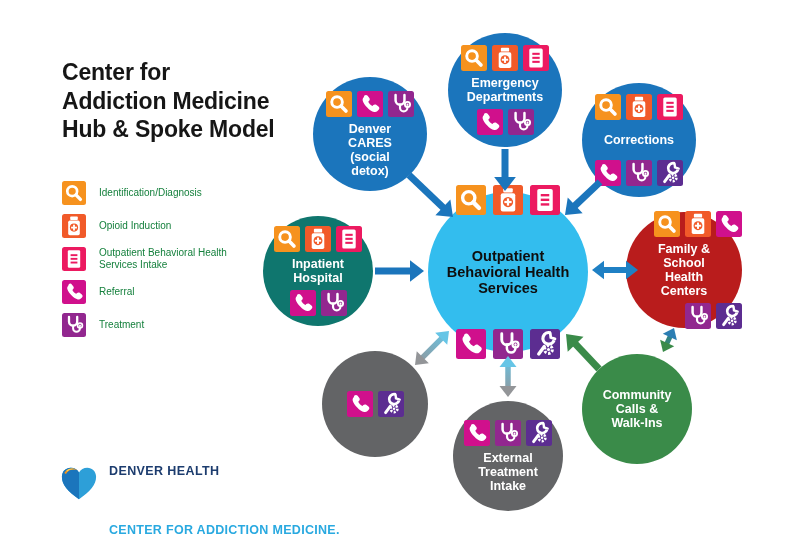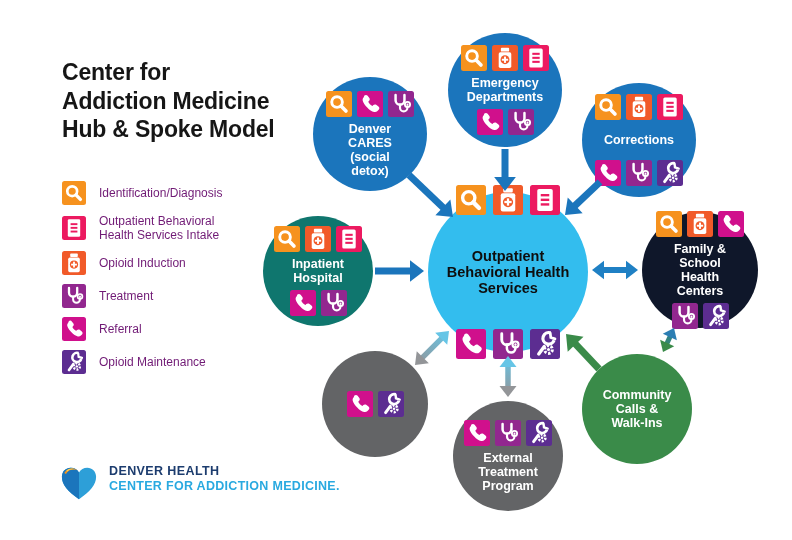--- a/index.html
+++ b/index.html
@@ -3,21 +3,21 @@
 <meta charset="utf-8">
 <style>
   html,body{margin:0;padding:0;background:#fff;}
   .stage{position:relative;width:780px;height:540px;background:#ffffff;overflow:hidden;
          font-family:"Liberation Sans", sans-serif;}
   .title{position:absolute;left:62px;top:58px;font-size:23px;font-weight:700;color:#161616;
          line-height:1.24;letter-spacing:-0.2px;white-space:pre-line;}
   
   .legend{position:absolute;left:62px;top:181px;display:flex;flex-direction:column;gap:9px;}
   .legend-row{display:flex;align-items:center;gap:13px;}
-  .legend-label{font-size:12px;color:#701a75;line-height:1.18;max-width:152px;}
+  .legend-label{font-size:10px;color:#15803d;line-height:1.18;max-width:152px;}
   .icon{display:inline-flex;border-radius:2.5px;flex:0 0 auto;overflow:hidden;}
   .icon svg{width:100%;height:100%;display:block;}
   .legend .icon{width:24px;height:24px;}
   
   .node{position:absolute;border-radius:50%;display:flex;flex-direction:column;align-items:center;
         justify-content:center;gap:5px;color:#fff;text-align:center;z-index:1;}
   .node .irow{display:flex;gap:5px;}
   .node .irow:empty{display:none;}
   .node .icon{width:26px;height:26px;}
   .nlabel{font-weight:700;font-size:12.5px;line-height:1.12;padding:0 24px;}
@@ -48,108 +48,203 @@
             <rect width="24" height="24" fill="#F6921E"></rect>
             <circle cx="10.2" cy="10.2" r="4.9" fill="none" stroke="#fff" stroke-width="2.7"></circle>
             <path d="M13.9 13.9 L18.4 18.4" stroke="#fff" stroke-width="3.4" stroke-linecap="round"></path>
           </svg>
         </span>
       <span class="legend-label">Identification/Diagnosis</span>
     </div>
     <div class="legend-row">
       <span class="icon">
           <svg viewBox="0 0 24 24">
-            <rect width="24" height="24" fill="#EC1A60"></rect>
-            <rect x="5.8" y="3.2" width="12.4" height="17.6" rx="1.4" fill="#fff"></rect>
-            <rect x="8.6" y="7.2" width="6.8" height="1.9" fill="#EC1A60"></rect>
-            <rect x="8.6" y="10.9" width="6.8" height="1.9" fill="#EC1A60"></rect>
-            <rect x="8.6" y="14.6" width="6.8" height="1.9" fill="#EC1A60"></rect>
-          </svg>
-        </span>
-      <span class="legend-label">Outpatient Behavioral Health Services Intake</span>
-    </div>
-    <div class="legend-row">
-      <span class="icon">
-          <svg viewBox="0 0 24 24">
             <rect width="24" height="24" fill="#F15A29"></rect>
             <rect x="8.2" y="2.6" width="7.6" height="3.4" rx="0.8" fill="#fff"></rect>
             <rect x="6.2" y="6.6" width="11.6" height="14.6" rx="1.6" fill="#fff"></rect>
             <circle cx="12" cy="13.6" r="4.1" fill="#F15A29"></circle>
             <rect x="11.1" y="10.7" width="1.8" height="5.8" fill="#fff"></rect>
             <rect x="9.1" y="12.7" width="5.8" height="1.8" fill="#fff"></rect>
           </svg>
         </span>
       <span class="legend-label">Opioid Induction</span>
     </div>
     <div class="legend-row">
       <span class="icon">
           <svg viewBox="0 0 24 24">
-            <rect width="24" height="24" fill="#92278F"></rect>
-            <path d="M7 3.8v4.7a4.1 4.1 0 0 0 8.2 0V3.8" fill="none" stroke="#fff" stroke-width="2.3" stroke-linecap="round"></path>
-            <path d="M11.1 12.4v3a3.4 3.4 0 0 0 6.8 0v-1.3" fill="none" stroke="#fff" stroke-width="2" stroke-linecap="round"></path>
-            <circle cx="18" cy="12.4" r="2.4" fill="none" stroke="#fff" stroke-width="1.7"></circle>
-            <circle cx="18" cy="12.4" r="0.95" fill="#fff"></circle>
-          </svg>
-        </span>
-      <span class="legend-label">Treatment</span>
+            <rect width="24" height="24" fill="#EC1A60"></rect>
+            <rect x="5.8" y="3.2" width="12.4" height="17.6" rx="1.4" fill="#fff"></rect>
+            <rect x="8.6" y="7.2" width="6.8" height="1.9" fill="#EC1A60"></rect>
+            <rect x="8.6" y="10.9" width="6.8" height="1.9" fill="#EC1A60"></rect>
+            <rect x="8.6" y="14.6" width="6.8" height="1.9" fill="#EC1A60"></rect>
+          </svg>
+        </span>
+      <span class="legend-label">Outpatient Behavioral Health Services Intake</span>
     </div>
     <div class="legend-row">
       <span class="icon">
           <svg viewBox="0 0 24 24">
             <rect width="24" height="24" fill="#D0108C"></rect>
             <path fill="#fff" d="M6.8 4.2c.9-.9 2.3-.8 3 .2l1.6 2.1c.6.8.5 1.9-.2 2.6l-.8.8c.6 1.6 2.3 3.3 3.9 3.9l.8-.8c.7-.7 1.8-.8 2.6-.2l2.1 1.6c1 .7 1.1 2.1.2 3l-1.1 1.1c-.8.8-2 1.2-3.1.9-4.1-1.2-9.3-6.4-10.5-10.5-.3-1.1.1-2.3.9-3.1z"></path>
           </svg>
         </span>
       <span class="legend-label">Referral</span>
     </div>
     <div class="legend-row">
       <span class="icon">
+          <svg viewBox="0 0 24 24">
+            <rect width="24" height="24" fill="#92278F"></rect>
+            <path d="M7 3.8v4.7a4.1 4.1 0 0 0 8.2 0V3.8" fill="none" stroke="#fff" stroke-width="2.3" stroke-linecap="round"></path>
+            <path d="M11.1 12.4v3a3.4 3.4 0 0 0 6.8 0v-1.3" fill="none" stroke="#fff" stroke-width="2" stroke-linecap="round"></path>
+            <circle cx="18" cy="12.4" r="2.4" fill="none" stroke="#fff" stroke-width="1.7"></circle>
+            <circle cx="18" cy="12.4" r="0.95" fill="#fff"></circle>
+          </svg>
+        </span>
+      <span class="legend-label">Treatment</span>
+    </div>
+  </div>
+
+  <div class="node" style="left: 313px; top: 77px; width: 114px; height: 114px; background: rgb(27, 117, 188);">
+    <div class="irow">
+        <span class="icon">
+          <svg viewBox="0 0 24 24">
+            <rect width="24" height="24" fill="#F6921E"></rect>
+            <circle cx="10.2" cy="10.2" r="4.9" fill="none" stroke="#fff" stroke-width="2.7"></circle>
+            <path d="M13.9 13.9 L18.4 18.4" stroke="#fff" stroke-width="3.4" stroke-linecap="round"></path>
+          </svg>
+        </span>
+        <span class="icon">
+          <svg viewBox="0 0 24 24">
+            <rect width="24" height="24" fill="#D0108C"></rect>
+            <path fill="#fff" d="M6.8 4.2c.9-.9 2.3-.8 3 .2l1.6 2.1c.6.8.5 1.9-.2 2.6l-.8.8c.6 1.6 2.3 3.3 3.9 3.9l.8-.8c.7-.7 1.8-.8 2.6-.2l2.1 1.6c1 .7 1.1 2.1.2 3l-1.1 1.1c-.8.8-2 1.2-3.1.9-4.1-1.2-9.3-6.4-10.5-10.5-.3-1.1.1-2.3.9-3.1z"></path>
+          </svg>
+        </span>
+        <span class="icon">
+          <svg viewBox="0 0 24 24">
+            <rect width="24" height="24" fill="#92278F"></rect>
+            <path d="M7 3.8v4.7a4.1 4.1 0 0 0 8.2 0V3.8" fill="none" stroke="#fff" stroke-width="2.3" stroke-linecap="round"></path>
+            <path d="M11.1 12.4v3a3.4 3.4 0 0 0 6.8 0v-1.3" fill="none" stroke="#fff" stroke-width="2" stroke-linecap="round"></path>
+            <circle cx="18" cy="12.4" r="2.4" fill="none" stroke="#fff" stroke-width="1.7"></circle>
+            <circle cx="18" cy="12.4" r="0.95" fill="#fff"></circle>
+          </svg>
+        </span>
+      </div>
+    <div class="nlabel">Denver CARES (social detox)</div>
+
+  </div>
+
+  <div class="node" style="left: 448px; top: 33px; width: 114px; height: 114px; background: rgb(27, 117, 188);">
+    <div class="irow">
+        <span class="icon">
+          <svg viewBox="0 0 24 24">
+            <rect width="24" height="24" fill="#F6921E"></rect>
+            <circle cx="10.2" cy="10.2" r="4.9" fill="none" stroke="#fff" stroke-width="2.7"></circle>
+            <path d="M13.9 13.9 L18.4 18.4" stroke="#fff" stroke-width="3.4" stroke-linecap="round"></path>
+          </svg>
+        </span>
+        <span class="icon">
+          <svg viewBox="0 0 24 24">
+            <rect width="24" height="24" fill="#F15A29"></rect>
+            <rect x="8.2" y="2.6" width="7.6" height="3.4" rx="0.8" fill="#fff"></rect>
+            <rect x="6.2" y="6.6" width="11.6" height="14.6" rx="1.6" fill="#fff"></rect>
+            <circle cx="12" cy="13.6" r="4.1" fill="#F15A29"></circle>
+            <rect x="11.1" y="10.7" width="1.8" height="5.8" fill="#fff"></rect>
+            <rect x="9.1" y="12.7" width="5.8" height="1.8" fill="#fff"></rect>
+          </svg>
+        </span>
+        <span class="icon">
+          <svg viewBox="0 0 24 24">
+            <rect width="24" height="24" fill="#EC1A60"></rect>
+            <rect x="5.8" y="3.2" width="12.4" height="17.6" rx="1.4" fill="#fff"></rect>
+            <rect x="8.6" y="7.2" width="6.8" height="1.9" fill="#EC1A60"></rect>
+            <rect x="8.6" y="10.9" width="6.8" height="1.9" fill="#EC1A60"></rect>
+            <rect x="8.6" y="14.6" width="6.8" height="1.9" fill="#EC1A60"></rect>
+          </svg>
+        </span>
+      </div>
+    <div class="nlabel">Emergency Departments</div>
+    <div class="irow">
+        <span class="icon">
+          <svg viewBox="0 0 24 24">
+            <rect width="24" height="24" fill="#D0108C"></rect>
+            <path fill="#fff" d="M6.8 4.2c.9-.9 2.3-.8 3 .2l1.6 2.1c.6.8.5 1.9-.2 2.6l-.8.8c.6 1.6 2.3 3.3 3.9 3.9l.8-.8c.7-.7 1.8-.8 2.6-.2l2.1 1.6c1 .7 1.1 2.1.2 3l-1.1 1.1c-.8.8-2 1.2-3.1.9-4.1-1.2-9.3-6.4-10.5-10.5-.3-1.1.1-2.3.9-3.1z"></path>
+          </svg>
+        </span>
+        <span class="icon">
+          <svg viewBox="0 0 24 24">
+            <rect width="24" height="24" fill="#92278F"></rect>
+            <path d="M7 3.8v4.7a4.1 4.1 0 0 0 8.2 0V3.8" fill="none" stroke="#fff" stroke-width="2.3" stroke-linecap="round"></path>
+            <path d="M11.1 12.4v3a3.4 3.4 0 0 0 6.8 0v-1.3" fill="none" stroke="#fff" stroke-width="2" stroke-linecap="round"></path>
+            <circle cx="18" cy="12.4" r="2.4" fill="none" stroke="#fff" stroke-width="1.7"></circle>
+            <circle cx="18" cy="12.4" r="0.95" fill="#fff"></circle>
+          </svg>
+        </span>
+      </div>
+  </div>
+
+  <div class="node" style="left: 582px; top: 83px; width: 114px; height: 114px; background: rgb(27, 117, 188); gap: 13px;">
+    <div class="irow">
+        <span class="icon">
+          <svg viewBox="0 0 24 24">
+            <rect width="24" height="24" fill="#F6921E"></rect>
+            <circle cx="10.2" cy="10.2" r="4.9" fill="none" stroke="#fff" stroke-width="2.7"></circle>
+            <path d="M13.9 13.9 L18.4 18.4" stroke="#fff" stroke-width="3.4" stroke-linecap="round"></path>
+          </svg>
+        </span>
+        <span class="icon">
+          <svg viewBox="0 0 24 24">
+            <rect width="24" height="24" fill="#F15A29"></rect>
+            <rect x="8.2" y="2.6" width="7.6" height="3.4" rx="0.8" fill="#fff"></rect>
+            <rect x="6.2" y="6.6" width="11.6" height="14.6" rx="1.6" fill="#fff"></rect>
+            <circle cx="12" cy="13.6" r="4.1" fill="#F15A29"></circle>
+            <rect x="11.1" y="10.7" width="1.8" height="5.8" fill="#fff"></rect>
+            <rect x="9.1" y="12.7" width="5.8" height="1.8" fill="#fff"></rect>
+          </svg>
+        </span>
+        <span class="icon">
+          <svg viewBox="0 0 24 24">
+            <rect width="24" height="24" fill="#EC1A60"></rect>
+            <rect x="5.8" y="3.2" width="12.4" height="17.6" rx="1.4" fill="#fff"></rect>
+            <rect x="8.6" y="7.2" width="6.8" height="1.9" fill="#EC1A60"></rect>
+            <rect x="8.6" y="10.9" width="6.8" height="1.9" fill="#EC1A60"></rect>
+            <rect x="8.6" y="14.6" width="6.8" height="1.9" fill="#EC1A60"></rect>
+          </svg>
+        </span>
+      </div>
+    <div class="nlabel">Corrections</div>
+    <div class="irow">
+        <span class="icon">
+          <svg viewBox="0 0 24 24">
+            <rect width="24" height="24" fill="#D0108C"></rect>
+            <path fill="#fff" d="M6.8 4.2c.9-.9 2.3-.8 3 .2l1.6 2.1c.6.8.5 1.9-.2 2.6l-.8.8c.6 1.6 2.3 3.3 3.9 3.9l.8-.8c.7-.7 1.8-.8 2.6-.2l2.1 1.6c1 .7 1.1 2.1.2 3l-1.1 1.1c-.8.8-2 1.2-3.1.9-4.1-1.2-9.3-6.4-10.5-10.5-.3-1.1.1-2.3.9-3.1z"></path>
+          </svg>
+        </span>
+        <span class="icon">
+          <svg viewBox="0 0 24 24">
+            <rect width="24" height="24" fill="#92278F"></rect>
+            <path d="M7 3.8v4.7a4.1 4.1 0 0 0 8.2 0V3.8" fill="none" stroke="#fff" stroke-width="2.3" stroke-linecap="round"></path>
+            <path d="M11.1 12.4v3a3.4 3.4 0 0 0 6.8 0v-1.3" fill="none" stroke="#fff" stroke-width="2" stroke-linecap="round"></path>
+            <circle cx="18" cy="12.4" r="2.4" fill="none" stroke="#fff" stroke-width="1.7"></circle>
+            <circle cx="18" cy="12.4" r="0.95" fill="#fff"></circle>
+          </svg>
+        </span>
+        <span class="icon">
           <svg viewBox="0 0 24 24">
             <rect width="24" height="24" fill="#5C2D91"></rect>
             <circle cx="14.8" cy="16.4" r="3.1" fill="none" stroke="#fff" stroke-width="2.4" stroke-dasharray="1.9 1.3"></circle>
             <circle cx="14.8" cy="16.4" r="1.2" fill="#fff"></circle>
             <path d="M16.4 3.1a4.6 4.6 0 1 0 2.9 5.9" fill="none" stroke="#fff" stroke-width="2.6"></path>
             <path d="M16.2 3.3l.4 3.5 3.4 1.1" fill="none" stroke="#fff" stroke-width="2.2" stroke-linecap="round"></path>
             <path d="M7 20l4.4-6" stroke="#fff" stroke-width="2.7" stroke-linecap="round"></path>
           </svg>
         </span>
-      <span class="legend-label">Opioid Maintenance</span>
-    </div>
-  </div>
-
-  <div class="node" style="left: 313px; top: 77px; width: 114px; height: 114px; background: rgb(27, 117, 188);">
-    <div class="irow">
-        <span class="icon">
-          <svg viewBox="0 0 24 24">
-            <rect width="24" height="24" fill="#F6921E"></rect>
-            <circle cx="10.2" cy="10.2" r="4.9" fill="none" stroke="#fff" stroke-width="2.7"></circle>
-            <path d="M13.9 13.9 L18.4 18.4" stroke="#fff" stroke-width="3.4" stroke-linecap="round"></path>
-          </svg>
-        </span>
-        <span class="icon">
-          <svg viewBox="0 0 24 24">
-            <rect width="24" height="24" fill="#D0108C"></rect>
-            <path fill="#fff" d="M6.8 4.2c.9-.9 2.3-.8 3 .2l1.6 2.1c.6.8.5 1.9-.2 2.6l-.8.8c.6 1.6 2.3 3.3 3.9 3.9l.8-.8c.7-.7 1.8-.8 2.6-.2l2.1 1.6c1 .7 1.1 2.1.2 3l-1.1 1.1c-.8.8-2 1.2-3.1.9-4.1-1.2-9.3-6.4-10.5-10.5-.3-1.1.1-2.3.9-3.1z"></path>
-          </svg>
-        </span>
-        <span class="icon">
-          <svg viewBox="0 0 24 24">
-            <rect width="24" height="24" fill="#92278F"></rect>
-            <path d="M7 3.8v4.7a4.1 4.1 0 0 0 8.2 0V3.8" fill="none" stroke="#fff" stroke-width="2.3" stroke-linecap="round"></path>
-            <path d="M11.1 12.4v3a3.4 3.4 0 0 0 6.8 0v-1.3" fill="none" stroke="#fff" stroke-width="2" stroke-linecap="round"></path>
-            <circle cx="18" cy="12.4" r="2.4" fill="none" stroke="#fff" stroke-width="1.7"></circle>
-            <circle cx="18" cy="12.4" r="0.95" fill="#fff"></circle>
-          </svg>
-        </span>
-      </div>
-    <div class="nlabel">Denver CARES (social detox)</div>
-
-  </div>
-
-  <div class="node" style="left: 448px; top: 33px; width: 114px; height: 114px; background: rgb(27, 117, 188);">
+      </div>
+  </div>
+
+  <div class="node" style="left: 263px; top: 216px; width: 110px; height: 110px; background: #0f766e;">
     <div class="irow">
         <span class="icon">
           <svg viewBox="0 0 24 24">
             <rect width="24" height="24" fill="#F6921E"></rect>
             <circle cx="10.2" cy="10.2" r="4.9" fill="none" stroke="#fff" stroke-width="2.7"></circle>
             <path d="M13.9 13.9 L18.4 18.4" stroke="#fff" stroke-width="3.4" stroke-linecap="round"></path>
           </svg>
         </span>
         <span class="icon">
           <svg viewBox="0 0 24 24">
@@ -164,41 +259,41 @@
         <span class="icon">
           <svg viewBox="0 0 24 24">
             <rect width="24" height="24" fill="#EC1A60"></rect>
             <rect x="5.8" y="3.2" width="12.4" height="17.6" rx="1.4" fill="#fff"></rect>
             <rect x="8.6" y="7.2" width="6.8" height="1.9" fill="#EC1A60"></rect>
             <rect x="8.6" y="10.9" width="6.8" height="1.9" fill="#EC1A60"></rect>
             <rect x="8.6" y="14.6" width="6.8" height="1.9" fill="#EC1A60"></rect>
           </svg>
         </span>
       </div>
-    <div class="nlabel">Emergency Departments</div>
-    <div class="irow">
-        <span class="icon">
-          <svg viewBox="0 0 24 24">
-            <rect width="24" height="24" fill="#D0108C"></rect>
-            <path fill="#fff" d="M6.8 4.2c.9-.9 2.3-.8 3 .2l1.6 2.1c.6.8.5 1.9-.2 2.6l-.8.8c.6 1.6 2.3 3.3 3.9 3.9l.8-.8c.7-.7 1.8-.8 2.6-.2l2.1 1.6c1 .7 1.1 2.1.2 3l-1.1 1.1c-.8.8-2 1.2-3.1.9-4.1-1.2-9.3-6.4-10.5-10.5-.3-1.1.1-2.3.9-3.1z"></path>
-          </svg>
-        </span>
-        <span class="icon">
-          <svg viewBox="0 0 24 24">
-            <rect width="24" height="24" fill="#92278F"></rect>
-            <path d="M7 3.8v4.7a4.1 4.1 0 0 0 8.2 0V3.8" fill="none" stroke="#fff" stroke-width="2.3" stroke-linecap="round"></path>
-            <path d="M11.1 12.4v3a3.4 3.4 0 0 0 6.8 0v-1.3" fill="none" stroke="#fff" stroke-width="2" stroke-linecap="round"></path>
-            <circle cx="18" cy="12.4" r="2.4" fill="none" stroke="#fff" stroke-width="1.7"></circle>
-            <circle cx="18" cy="12.4" r="0.95" fill="#fff"></circle>
-          </svg>
-        </span>
-      </div>
-  </div>
-
-  <div class="node" style="left: 582px; top: 83px; width: 114px; height: 114px; background: rgb(27, 117, 188); gap: 13px;">
+    <div class="nlabel">Inpatient Hospital</div>
+    <div class="irow">
+        <span class="icon">
+          <svg viewBox="0 0 24 24">
+            <rect width="24" height="24" fill="#D0108C"></rect>
+            <path fill="#fff" d="M6.8 4.2c.9-.9 2.3-.8 3 .2l1.6 2.1c.6.8.5 1.9-.2 2.6l-.8.8c.6 1.6 2.3 3.3 3.9 3.9l.8-.8c.7-.7 1.8-.8 2.6-.2l2.1 1.6c1 .7 1.1 2.1.2 3l-1.1 1.1c-.8.8-2 1.2-3.1.9-4.1-1.2-9.3-6.4-10.5-10.5-.3-1.1.1-2.3.9-3.1z"></path>
+          </svg>
+        </span>
+        <span class="icon">
+          <svg viewBox="0 0 24 24">
+            <rect width="24" height="24" fill="#92278F"></rect>
+            <path d="M7 3.8v4.7a4.1 4.1 0 0 0 8.2 0V3.8" fill="none" stroke="#fff" stroke-width="2.3" stroke-linecap="round"></path>
+            <path d="M11.1 12.4v3a3.4 3.4 0 0 0 6.8 0v-1.3" fill="none" stroke="#fff" stroke-width="2" stroke-linecap="round"></path>
+            <circle cx="18" cy="12.4" r="2.4" fill="none" stroke="#fff" stroke-width="1.7"></circle>
+            <circle cx="18" cy="12.4" r="0.95" fill="#fff"></circle>
+          </svg>
+        </span>
+      </div>
+  </div>
+
+  <div class="node hub" style="left: 428px; top: 192px; width: 160px; height: 160px; background: rgb(51, 189, 238); gap: 33px;">
     <div class="irow">
         <span class="icon">
           <svg viewBox="0 0 24 24">
             <rect width="24" height="24" fill="#F6921E"></rect>
             <circle cx="10.2" cy="10.2" r="4.9" fill="none" stroke="#fff" stroke-width="2.7"></circle>
             <path d="M13.9 13.9 L18.4 18.4" stroke="#fff" stroke-width="3.4" stroke-linecap="round"></path>
           </svg>
         </span>
         <span class="icon">
           <svg viewBox="0 0 24 24">
@@ -213,21 +308,21 @@
         <span class="icon">
           <svg viewBox="0 0 24 24">
             <rect width="24" height="24" fill="#EC1A60"></rect>
             <rect x="5.8" y="3.2" width="12.4" height="17.6" rx="1.4" fill="#fff"></rect>
             <rect x="8.6" y="7.2" width="6.8" height="1.9" fill="#EC1A60"></rect>
             <rect x="8.6" y="10.9" width="6.8" height="1.9" fill="#EC1A60"></rect>
             <rect x="8.6" y="14.6" width="6.8" height="1.9" fill="#EC1A60"></rect>
           </svg>
         </span>
       </div>
-    <div class="nlabel">Corrections</div>
+    <div class="nlabel">Outpatient Behavioral Health Services</div>
     <div class="irow">
         <span class="icon">
           <svg viewBox="0 0 24 24">
             <rect width="24" height="24" fill="#D0108C"></rect>
             <path fill="#fff" d="M6.8 4.2c.9-.9 2.3-.8 3 .2l1.6 2.1c.6.8.5 1.9-.2 2.6l-.8.8c.6 1.6 2.3 3.3 3.9 3.9l.8-.8c.7-.7 1.8-.8 2.6-.2l2.1 1.6c1 .7 1.1 2.1.2 3l-1.1 1.1c-.8.8-2 1.2-3.1.9-4.1-1.2-9.3-6.4-10.5-10.5-.3-1.1.1-2.3.9-3.1z"></path>
           </svg>
         </span>
         <span class="icon">
           <svg viewBox="0 0 24 24">
             <rect width="24" height="24" fill="#92278F"></rect>
@@ -243,106 +338,48 @@
             <circle cx="14.8" cy="16.4" r="3.1" fill="none" stroke="#fff" stroke-width="2.4" stroke-dasharray="1.9 1.3"></circle>
             <circle cx="14.8" cy="16.4" r="1.2" fill="#fff"></circle>
             <path d="M16.4 3.1a4.6 4.6 0 1 0 2.9 5.9" fill="none" stroke="#fff" stroke-width="2.6"></path>
             <path d="M16.2 3.3l.4 3.5 3.4 1.1" fill="none" stroke="#fff" stroke-width="2.2" stroke-linecap="round"></path>
             <path d="M7 20l4.4-6" stroke="#fff" stroke-width="2.7" stroke-linecap="round"></path>
           </svg>
         </span>
       </div>
   </div>
 
-  <div class="node" style="left: 263px; top: 216px; width: 110px; height: 110px; background: #0f766e;">
+  <div class="node" style="left: 626px; top: 212px; width: 116px; height: 116px; background: #b91c1c; align-items: flex-end;">
     <div class="irow">
         <span class="icon">
           <svg viewBox="0 0 24 24">
             <rect width="24" height="24" fill="#F6921E"></rect>
             <circle cx="10.2" cy="10.2" r="4.9" fill="none" stroke="#fff" stroke-width="2.7"></circle>
             <path d="M13.9 13.9 L18.4 18.4" stroke="#fff" stroke-width="3.4" stroke-linecap="round"></path>
           </svg>
         </span>
         <span class="icon">
           <svg viewBox="0 0 24 24">
             <rect width="24" height="24" fill="#F15A29"></rect>
             <rect x="8.2" y="2.6" width="7.6" height="3.4" rx="0.8" fill="#fff"></rect>
             <rect x="6.2" y="6.6" width="11.6" height="14.6" rx="1.6" fill="#fff"></rect>
             <circle cx="12" cy="13.6" r="4.1" fill="#F15A29"></circle>
             <rect x="11.1" y="10.7" width="1.8" height="5.8" fill="#fff"></rect>
             <rect x="9.1" y="12.7" width="5.8" height="1.8" fill="#fff"></rect>
           </svg>
         </span>
         <span class="icon">
           <svg viewBox="0 0 24 24">
-            <rect width="24" height="24" fill="#EC1A60"></rect>
-            <rect x="5.8" y="3.2" width="12.4" height="17.6" rx="1.4" fill="#fff"></rect>
-            <rect x="8.6" y="7.2" width="6.8" height="1.9" fill="#EC1A60"></rect>
-            <rect x="8.6" y="10.9" width="6.8" height="1.9" fill="#EC1A60"></rect>
-            <rect x="8.6" y="14.6" width="6.8" height="1.9" fill="#EC1A60"></rect>
-          </svg>
-        </span>
-      </div>
-    <div class="nlabel">Inpatient Hospital</div>
-    <div class="irow">
-        <span class="icon">
-          <svg viewBox="0 0 24 24">
-            <rect width="24" height="24" fill="#D0108C"></rect>
-            <path fill="#fff" d="M6.8 4.2c.9-.9 2.3-.8 3 .2l1.6 2.1c.6.8.5 1.9-.2 2.6l-.8.8c.6 1.6 2.3 3.3 3.9 3.9l.8-.8c.7-.7 1.8-.8 2.6-.2l2.1 1.6c1 .7 1.1 2.1.2 3l-1.1 1.1c-.8.8-2 1.2-3.1.9-4.1-1.2-9.3-6.4-10.5-10.5-.3-1.1.1-2.3.9-3.1z"></path>
-          </svg>
-        </span>
-        <span class="icon">
-          <svg viewBox="0 0 24 24">
-            <rect width="24" height="24" fill="#92278F"></rect>
-            <path d="M7 3.8v4.7a4.1 4.1 0 0 0 8.2 0V3.8" fill="none" stroke="#fff" stroke-width="2.3" stroke-linecap="round"></path>
-            <path d="M11.1 12.4v3a3.4 3.4 0 0 0 6.8 0v-1.3" fill="none" stroke="#fff" stroke-width="2" stroke-linecap="round"></path>
-            <circle cx="18" cy="12.4" r="2.4" fill="none" stroke="#fff" stroke-width="1.7"></circle>
-            <circle cx="18" cy="12.4" r="0.95" fill="#fff"></circle>
-          </svg>
-        </span>
-      </div>
-  </div>
-
-  <div class="node hub" style="left: 428px; top: 192px; width: 160px; height: 160px; background: rgb(51, 189, 238); gap: 33px;">
-    <div class="irow">
-        <span class="icon">
-          <svg viewBox="0 0 24 24">
-            <rect width="24" height="24" fill="#F6921E"></rect>
-            <circle cx="10.2" cy="10.2" r="4.9" fill="none" stroke="#fff" stroke-width="2.7"></circle>
-            <path d="M13.9 13.9 L18.4 18.4" stroke="#fff" stroke-width="3.4" stroke-linecap="round"></path>
-          </svg>
-        </span>
-        <span class="icon">
-          <svg viewBox="0 0 24 24">
-            <rect width="24" height="24" fill="#F15A29"></rect>
-            <rect x="8.2" y="2.6" width="7.6" height="3.4" rx="0.8" fill="#fff"></rect>
-            <rect x="6.2" y="6.6" width="11.6" height="14.6" rx="1.6" fill="#fff"></rect>
-            <circle cx="12" cy="13.6" r="4.1" fill="#F15A29"></circle>
-            <rect x="11.1" y="10.7" width="1.8" height="5.8" fill="#fff"></rect>
-            <rect x="9.1" y="12.7" width="5.8" height="1.8" fill="#fff"></rect>
-          </svg>
-        </span>
-        <span class="icon">
-          <svg viewBox="0 0 24 24">
-            <rect width="24" height="24" fill="#EC1A60"></rect>
-            <rect x="5.8" y="3.2" width="12.4" height="17.6" rx="1.4" fill="#fff"></rect>
-            <rect x="8.6" y="7.2" width="6.8" height="1.9" fill="#EC1A60"></rect>
-            <rect x="8.6" y="10.9" width="6.8" height="1.9" fill="#EC1A60"></rect>
-            <rect x="8.6" y="14.6" width="6.8" height="1.9" fill="#EC1A60"></rect>
-          </svg>
-        </span>
-      </div>
-    <div class="nlabel">Outpatient Behavioral Health Services</div>
-    <div class="irow">
-        <span class="icon">
-          <svg viewBox="0 0 24 24">
-            <rect width="24" height="24" fill="#D0108C"></rect>
-            <path fill="#fff" d="M6.8 4.2c.9-.9 2.3-.8 3 .2l1.6 2.1c.6.8.5 1.9-.2 2.6l-.8.8c.6 1.6 2.3 3.3 3.9 3.9l.8-.8c.7-.7 1.8-.8 2.6-.2l2.1 1.6c1 .7 1.1 2.1.2 3l-1.1 1.1c-.8.8-2 1.2-3.1.9-4.1-1.2-9.3-6.4-10.5-10.5-.3-1.1.1-2.3.9-3.1z"></path>
-          </svg>
-        </span>
+            <rect width="24" height="24" fill="#D0108C"></rect>
+            <path fill="#fff" d="M6.8 4.2c.9-.9 2.3-.8 3 .2l1.6 2.1c.6.8.5 1.9-.2 2.6l-.8.8c.6 1.6 2.3 3.3 3.9 3.9l.8-.8c.7-.7 1.8-.8 2.6-.2l2.1 1.6c1 .7 1.1 2.1.2 3l-1.1 1.1c-.8.8-2 1.2-3.1.9-4.1-1.2-9.3-6.4-10.5-10.5-.3-1.1.1-2.3.9-3.1z"></path>
+          </svg>
+        </span>
+      </div>
+    <div class="nlabel">Family &amp; School Health Centers</div>
+    <div class="irow">
         <span class="icon">
           <svg viewBox="0 0 24 24">
             <rect width="24" height="24" fill="#92278F"></rect>
             <path d="M7 3.8v4.7a4.1 4.1 0 0 0 8.2 0V3.8" fill="none" stroke="#fff" stroke-width="2.3" stroke-linecap="round"></path>
             <path d="M11.1 12.4v3a3.4 3.4 0 0 0 6.8 0v-1.3" fill="none" stroke="#fff" stroke-width="2" stroke-linecap="round"></path>
             <circle cx="18" cy="12.4" r="2.4" fill="none" stroke="#fff" stroke-width="1.7"></circle>
             <circle cx="18" cy="12.4" r="0.95" fill="#fff"></circle>
           </svg>
         </span>
         <span class="icon">
@@ -351,121 +388,71 @@
             <circle cx="14.8" cy="16.4" r="3.1" fill="none" stroke="#fff" stroke-width="2.4" stroke-dasharray="1.9 1.3"></circle>
             <circle cx="14.8" cy="16.4" r="1.2" fill="#fff"></circle>
             <path d="M16.4 3.1a4.6 4.6 0 1 0 2.9 5.9" fill="none" stroke="#fff" stroke-width="2.6"></path>
             <path d="M16.2 3.3l.4 3.5 3.4 1.1" fill="none" stroke="#fff" stroke-width="2.2" stroke-linecap="round"></path>
             <path d="M7 20l4.4-6" stroke="#fff" stroke-width="2.7" stroke-linecap="round"></path>
           </svg>
         </span>
       </div>
   </div>
 
-  <div class="node" style="left: 642px; top: 212px; width: 116px; height: 116px; background: #0f172a;">
-    <div class="irow">
-        <span class="icon">
-          <svg viewBox="0 0 24 24">
-            <rect width="24" height="24" fill="#F6921E"></rect>
-            <circle cx="10.2" cy="10.2" r="4.9" fill="none" stroke="#fff" stroke-width="2.7"></circle>
-            <path d="M13.9 13.9 L18.4 18.4" stroke="#fff" stroke-width="3.4" stroke-linecap="round"></path>
-          </svg>
-        </span>
-        <span class="icon">
-          <svg viewBox="0 0 24 24">
-            <rect width="24" height="24" fill="#F15A29"></rect>
-            <rect x="8.2" y="2.6" width="7.6" height="3.4" rx="0.8" fill="#fff"></rect>
-            <rect x="6.2" y="6.6" width="11.6" height="14.6" rx="1.6" fill="#fff"></rect>
-            <circle cx="12" cy="13.6" r="4.1" fill="#F15A29"></circle>
-            <rect x="11.1" y="10.7" width="1.8" height="5.8" fill="#fff"></rect>
-            <rect x="9.1" y="12.7" width="5.8" height="1.8" fill="#fff"></rect>
-          </svg>
-        </span>
-        <span class="icon">
-          <svg viewBox="0 0 24 24">
-            <rect width="24" height="24" fill="#D0108C"></rect>
-            <path fill="#fff" d="M6.8 4.2c.9-.9 2.3-.8 3 .2l1.6 2.1c.6.8.5 1.9-.2 2.6l-.8.8c.6 1.6 2.3 3.3 3.9 3.9l.8-.8c.7-.7 1.8-.8 2.6-.2l2.1 1.6c1 .7 1.1 2.1.2 3l-1.1 1.1c-.8.8-2 1.2-3.1.9-4.1-1.2-9.3-6.4-10.5-10.5-.3-1.1.1-2.3.9-3.1z"></path>
-          </svg>
-        </span>
-      </div>
-    <div class="nlabel">Family &amp; School Health Centers</div>
-    <div class="irow">
-        <span class="icon">
-          <svg viewBox="0 0 24 24">
-            <rect width="24" height="24" fill="#92278F"></rect>
-            <path d="M7 3.8v4.7a4.1 4.1 0 0 0 8.2 0V3.8" fill="none" stroke="#fff" stroke-width="2.3" stroke-linecap="round"></path>
-            <path d="M11.1 12.4v3a3.4 3.4 0 0 0 6.8 0v-1.3" fill="none" stroke="#fff" stroke-width="2" stroke-linecap="round"></path>
-            <circle cx="18" cy="12.4" r="2.4" fill="none" stroke="#fff" stroke-width="1.7"></circle>
-            <circle cx="18" cy="12.4" r="0.95" fill="#fff"></circle>
+  <div class="node" style="left: 322px; top: 351px; width: 106px; height: 106px; background: rgb(99, 100, 102);">
+    <div class="irow">
+        <span class="icon">
+          <svg viewBox="0 0 24 24">
+            <rect width="24" height="24" fill="#D0108C"></rect>
+            <path fill="#fff" d="M6.8 4.2c.9-.9 2.3-.8 3 .2l1.6 2.1c.6.8.5 1.9-.2 2.6l-.8.8c.6 1.6 2.3 3.3 3.9 3.9l.8-.8c.7-.7 1.8-.8 2.6-.2l2.1 1.6c1 .7 1.1 2.1.2 3l-1.1 1.1c-.8.8-2 1.2-3.1.9-4.1-1.2-9.3-6.4-10.5-10.5-.3-1.1.1-2.3.9-3.1z"></path>
           </svg>
         </span>
         <span class="icon">
           <svg viewBox="0 0 24 24">
             <rect width="24" height="24" fill="#5C2D91"></rect>
             <circle cx="14.8" cy="16.4" r="3.1" fill="none" stroke="#fff" stroke-width="2.4" stroke-dasharray="1.9 1.3"></circle>
             <circle cx="14.8" cy="16.4" r="1.2" fill="#fff"></circle>
             <path d="M16.4 3.1a4.6 4.6 0 1 0 2.9 5.9" fill="none" stroke="#fff" stroke-width="2.6"></path>
             <path d="M16.2 3.3l.4 3.5 3.4 1.1" fill="none" stroke="#fff" stroke-width="2.2" stroke-linecap="round"></path>
             <path d="M7 20l4.4-6" stroke="#fff" stroke-width="2.7" stroke-linecap="round"></path>
           </svg>
         </span>
       </div>
-  </div>
-
-  <div class="node" style="left: 322px; top: 351px; width: 106px; height: 106px; background: rgb(99, 100, 102);">
-    <div class="irow">
-        <span class="icon">
-          <svg viewBox="0 0 24 24">
-            <rect width="24" height="24" fill="#D0108C"></rect>
-            <path fill="#fff" d="M6.8 4.2c.9-.9 2.3-.8 3 .2l1.6 2.1c.6.8.5 1.9-.2 2.6l-.8.8c.6 1.6 2.3 3.3 3.9 3.9l.8-.8c.7-.7 1.8-.8 2.6-.2l2.1 1.6c1 .7 1.1 2.1.2 3l-1.1 1.1c-.8.8-2 1.2-3.1.9-4.1-1.2-9.3-6.4-10.5-10.5-.3-1.1.1-2.3.9-3.1z"></path>
+
+  </div>
+
+  <div class="node" style="left: 453px; top: 401px; width: 110px; height: 110px; background: rgb(99, 100, 102);">
+    <div class="irow">
+        <span class="icon">
+          <svg viewBox="0 0 24 24">
+            <rect width="24" height="24" fill="#D0108C"></rect>
+            <path fill="#fff" d="M6.8 4.2c.9-.9 2.3-.8 3 .2l1.6 2.1c.6.8.5 1.9-.2 2.6l-.8.8c.6 1.6 2.3 3.3 3.9 3.9l.8-.8c.7-.7 1.8-.8 2.6-.2l2.1 1.6c1 .7 1.1 2.1.2 3l-1.1 1.1c-.8.8-2 1.2-3.1.9-4.1-1.2-9.3-6.4-10.5-10.5-.3-1.1.1-2.3.9-3.1z"></path>
+          </svg>
+        </span>
+        <span class="icon">
+          <svg viewBox="0 0 24 24">
+            <rect width="24" height="24" fill="#92278F"></rect>
+            <path d="M7 3.8v4.7a4.1 4.1 0 0 0 8.2 0V3.8" fill="none" stroke="#fff" stroke-width="2.3" stroke-linecap="round"></path>
+            <path d="M11.1 12.4v3a3.4 3.4 0 0 0 6.8 0v-1.3" fill="none" stroke="#fff" stroke-width="2" stroke-linecap="round"></path>
+            <circle cx="18" cy="12.4" r="2.4" fill="none" stroke="#fff" stroke-width="1.7"></circle>
+            <circle cx="18" cy="12.4" r="0.95" fill="#fff"></circle>
           </svg>
         </span>
         <span class="icon">
           <svg viewBox="0 0 24 24">
             <rect width="24" height="24" fill="#5C2D91"></rect>
             <circle cx="14.8" cy="16.4" r="3.1" fill="none" stroke="#fff" stroke-width="2.4" stroke-dasharray="1.9 1.3"></circle>
             <circle cx="14.8" cy="16.4" r="1.2" fill="#fff"></circle>
             <path d="M16.4 3.1a4.6 4.6 0 1 0 2.9 5.9" fill="none" stroke="#fff" stroke-width="2.6"></path>
             <path d="M16.2 3.3l.4 3.5 3.4 1.1" fill="none" stroke="#fff" stroke-width="2.2" stroke-linecap="round"></path>
             <path d="M7 20l4.4-6" stroke="#fff" stroke-width="2.7" stroke-linecap="round"></path>
           </svg>
         </span>
       </div>
-
-  </div>
-
-  <div class="node" style="left: 453px; top: 401px; width: 110px; height: 110px; background: rgb(99, 100, 102);">
-    <div class="irow">
-        <span class="icon">
-          <svg viewBox="0 0 24 24">
-            <rect width="24" height="24" fill="#D0108C"></rect>
-            <path fill="#fff" d="M6.8 4.2c.9-.9 2.3-.8 3 .2l1.6 2.1c.6.8.5 1.9-.2 2.6l-.8.8c.6 1.6 2.3 3.3 3.9 3.9l.8-.8c.7-.7 1.8-.8 2.6-.2l2.1 1.6c1 .7 1.1 2.1.2 3l-1.1 1.1c-.8.8-2 1.2-3.1.9-4.1-1.2-9.3-6.4-10.5-10.5-.3-1.1.1-2.3.9-3.1z"></path>
-          </svg>
-        </span>
-        <span class="icon">
-          <svg viewBox="0 0 24 24">
-            <rect width="24" height="24" fill="#92278F"></rect>
-            <path d="M7 3.8v4.7a4.1 4.1 0 0 0 8.2 0V3.8" fill="none" stroke="#fff" stroke-width="2.3" stroke-linecap="round"></path>
-            <path d="M11.1 12.4v3a3.4 3.4 0 0 0 6.8 0v-1.3" fill="none" stroke="#fff" stroke-width="2" stroke-linecap="round"></path>
-            <circle cx="18" cy="12.4" r="2.4" fill="none" stroke="#fff" stroke-width="1.7"></circle>
-            <circle cx="18" cy="12.4" r="0.95" fill="#fff"></circle>
-          </svg>
-        </span>
-        <span class="icon">
-          <svg viewBox="0 0 24 24">
-            <rect width="24" height="24" fill="#5C2D91"></rect>
-            <circle cx="14.8" cy="16.4" r="3.1" fill="none" stroke="#fff" stroke-width="2.4" stroke-dasharray="1.9 1.3"></circle>
-            <circle cx="14.8" cy="16.4" r="1.2" fill="#fff"></circle>
-            <path d="M16.4 3.1a4.6 4.6 0 1 0 2.9 5.9" fill="none" stroke="#fff" stroke-width="2.6"></path>
-            <path d="M16.2 3.3l.4 3.5 3.4 1.1" fill="none" stroke="#fff" stroke-width="2.2" stroke-linecap="round"></path>
-            <path d="M7 20l4.4-6" stroke="#fff" stroke-width="2.7" stroke-linecap="round"></path>
-          </svg>
-        </span>
-      </div>
-    <div class="nlabel">External Treatment Program</div>
+    <div class="nlabel">External Treatment Intake</div>
 
   </div>
 
   <div class="node" style="left: 582px; top: 354px; width: 110px; height: 110px; background: rgb(58, 139, 73);">
 
     <div class="nlabel">Community Calls &amp; Walk-Ins</div>
 
   </div>
 
   <svg class="arrows" id="arrow-layer" width="792" height="540" viewBox="0 0 792 540">
@@ -529,17 +516,17 @@
     <span class="logo-heart">
       <svg viewBox="0 0 44 40">
         <path d="M22 37 C10 29 4 22 4 13.5 C4 8 8.2 4 13.3 4 C17 4 20.3 6 22 9 C23.7 6 27 4 30.7 4 C35.8 4 40 8 40 13.5 C40 22 34 29 22 37Z" fill="#2D9FD8"></path>
         <path d="M22 37 C10 29 4 22 4 13.5 C4 8 8.2 4 13.3 4 C17 4 20.3 6 22 9 L22 37Z" fill="#1B75BC"></path>
         <path d="M6.5 9.5 C9.5 4.2 16 3.2 20.5 6.6 C16.5 4.9 10.8 5.6 8.3 10.6 Z" fill="#F6921E"></path>
         <path d="M8.5 7.2 C11.5 4.4 15.5 4.2 18.6 6 C15.4 5.2 11.8 5.6 9.6 8 Z" fill="#FFD34D"></path>
       </svg>
     </span>
     <span class="logo-text">
       <span class="logo-line1" style="color: rgb(28, 60, 110);">DENVER HEALTH</span>
-      <span class="logo-line2" style="color: rgb(41, 169, 224);">CENTER FOR ADDICTION MEDICINE.</span>
+      <span class="logo-line2" style="color: rgb(41, 169, 224); margin-top: 44px;">CENTER FOR ADDICTION MEDICINE.</span>
     </span>
   </div>
 
 </div>
 
 </body></html>

